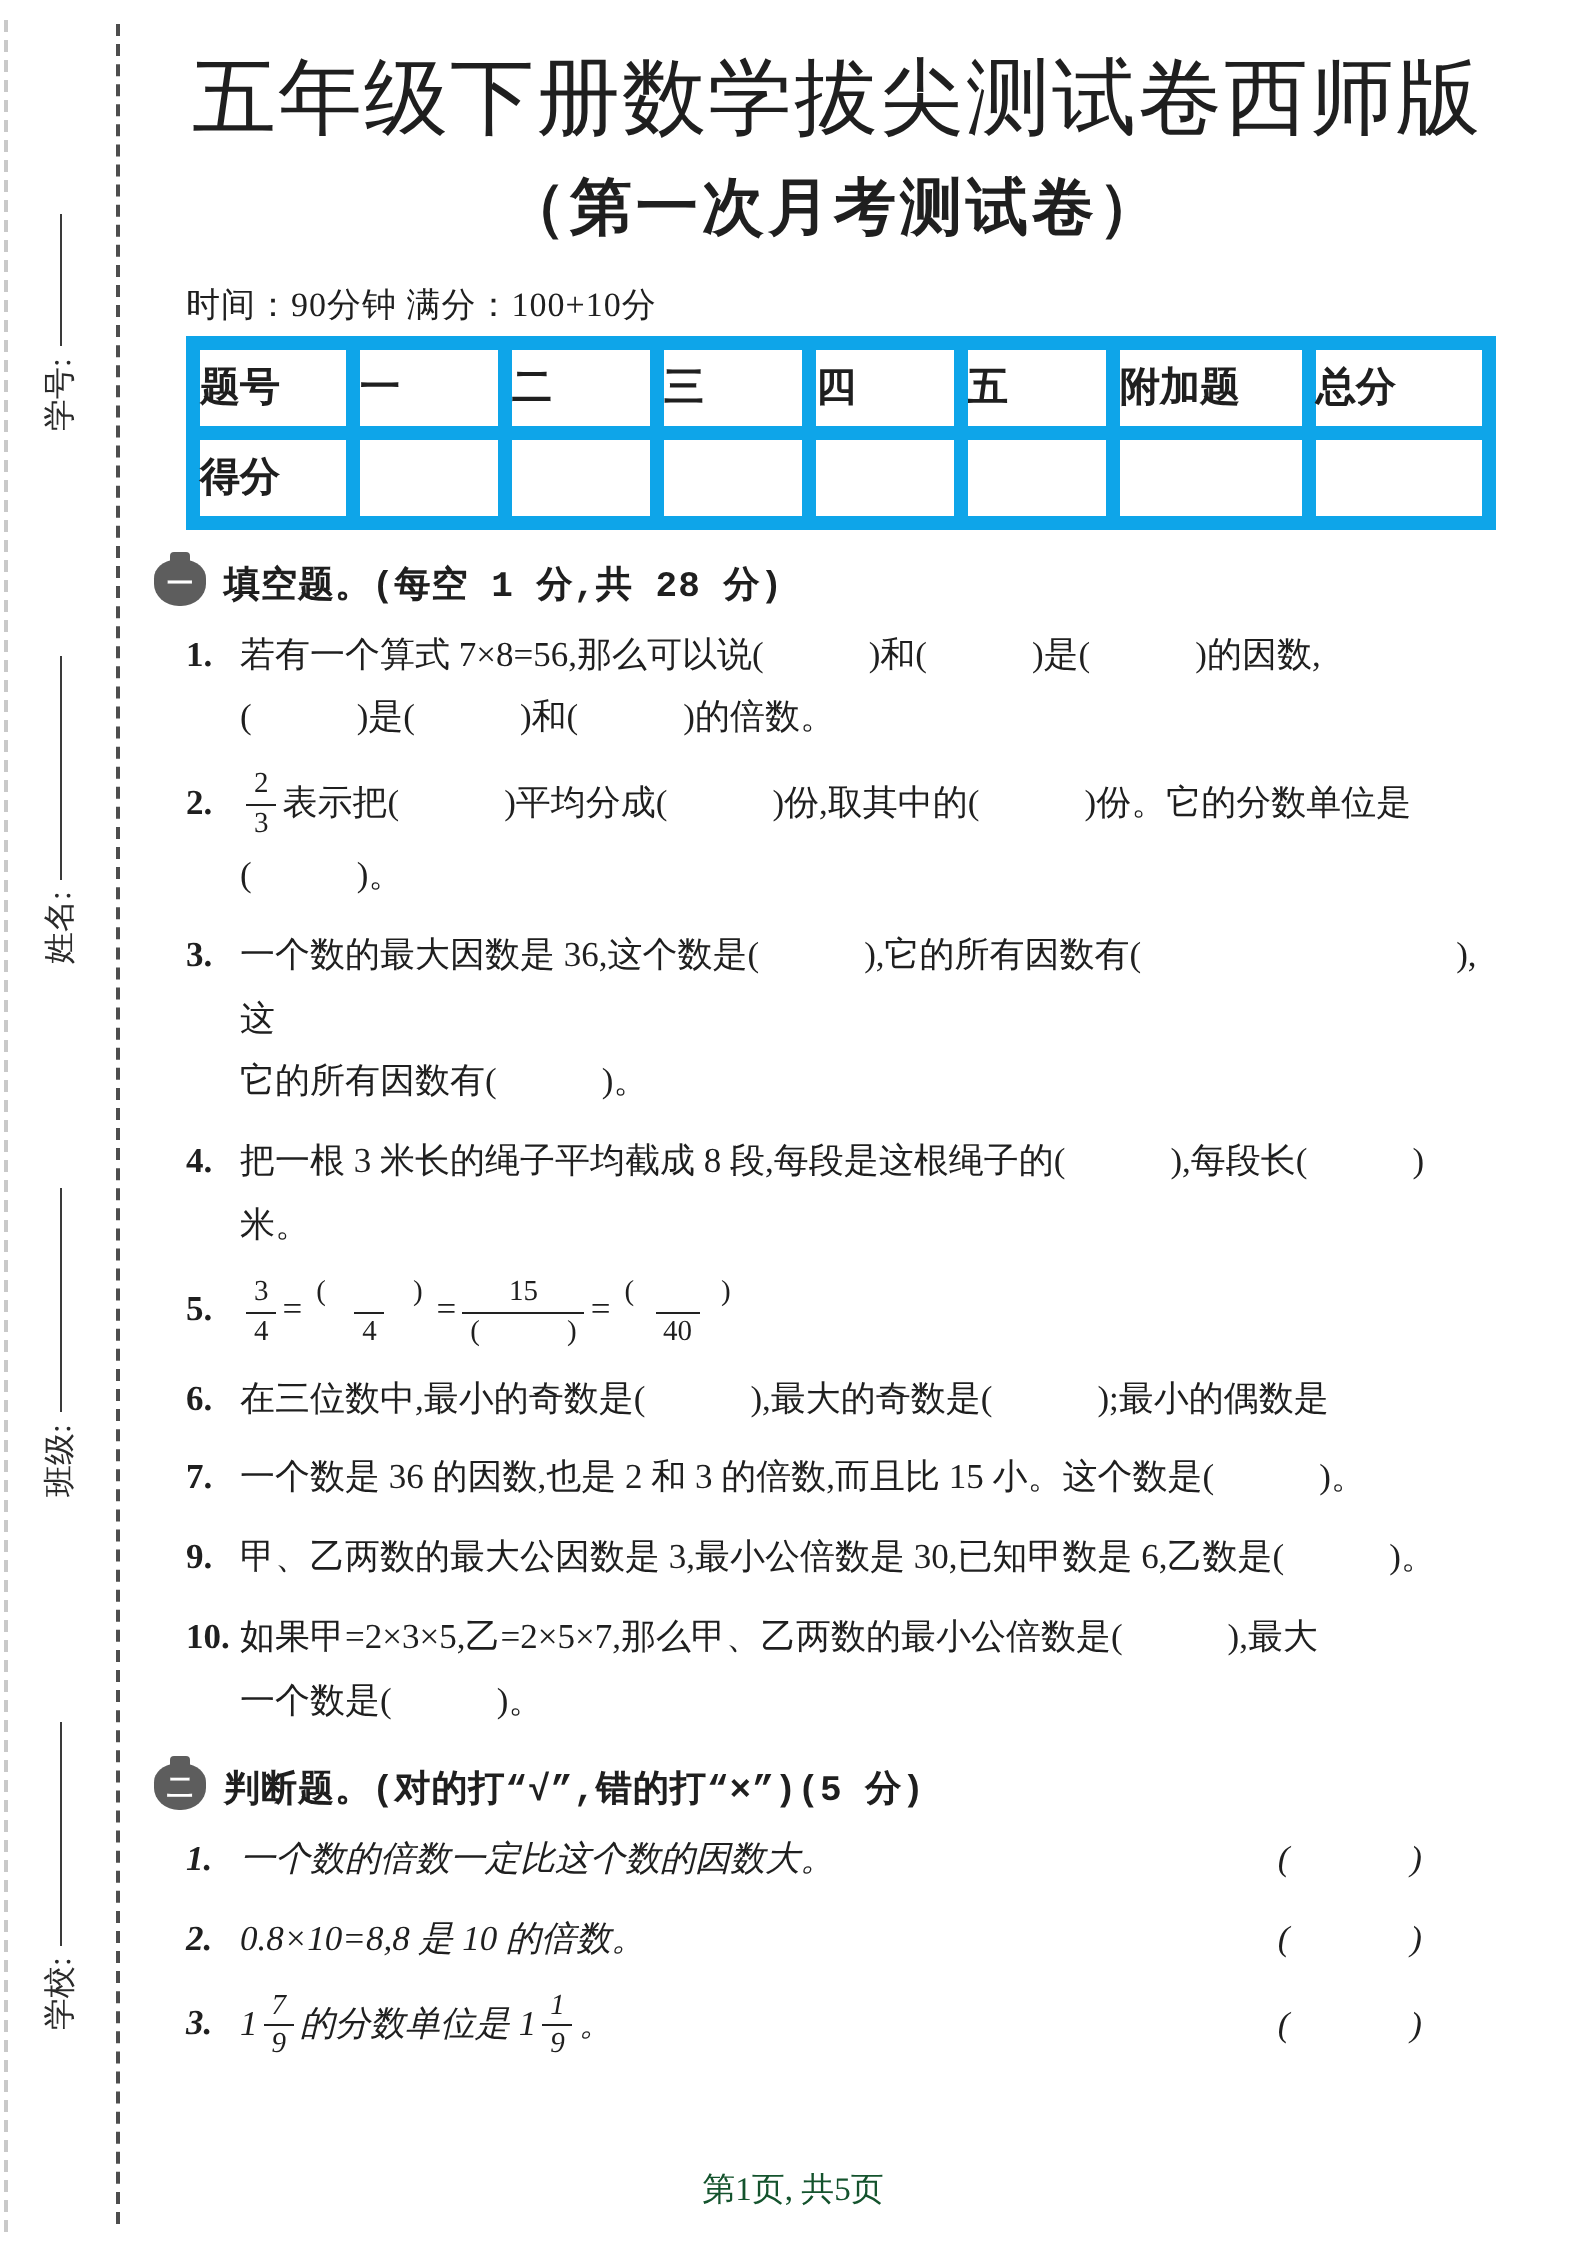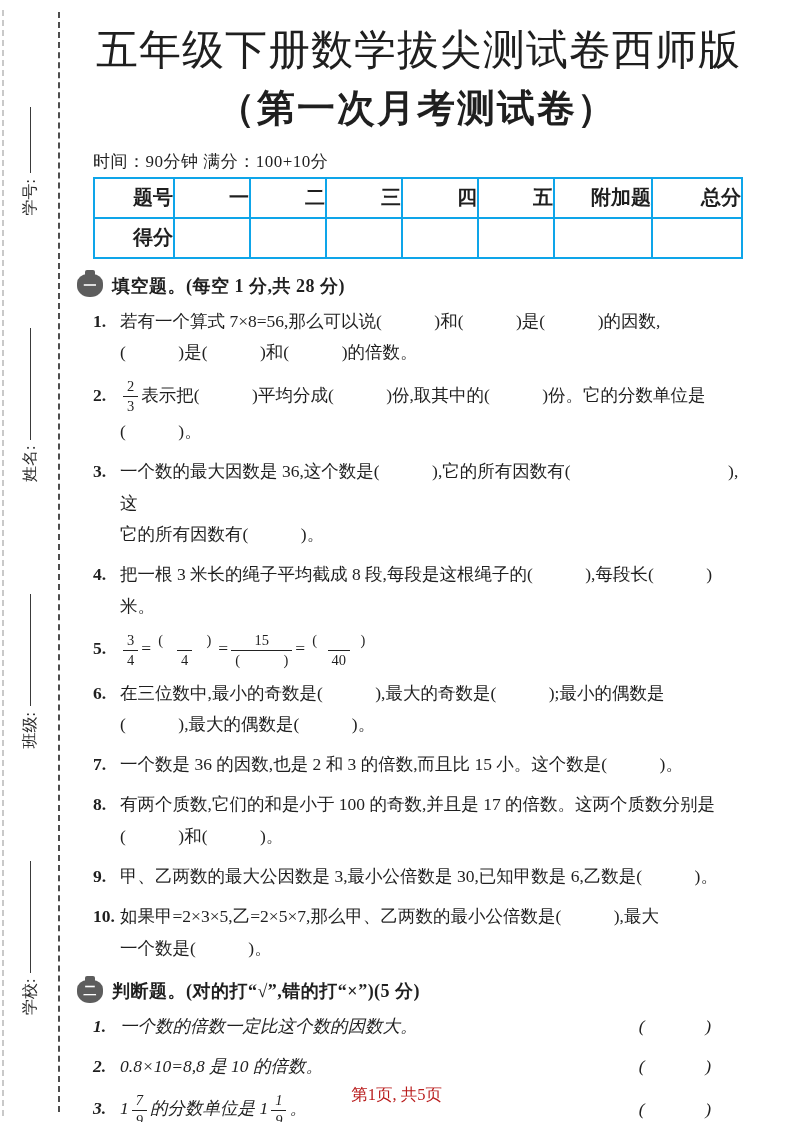--- a/index.html
+++ b/index.html
@@ -17,51 +17,51 @@
     position:absolute;width:1080px;height:44px;left:-510px;top:539px;
     transform:rotate(-90deg);display:flex;align-items:center;
     justify-content:space-around;padding:0 30px;box-sizing:border-box;
   }
   .sb-field{display:inline-flex;align-items:center;font-size:16px;color:#2a2a2a;white-space:nowrap;}
   .sb-line{display:inline-block;height:1px;border-bottom:1.6px solid #3a3a3a;margin-left:6px;width:112px;}
   .sb-line.short{width:66px;}
 
   .content{position:absolute;left:93px;top:18px;width:648px;}
   .title{font-size:42px;font-weight:400;text-align:right;letter-spacing:1px;margin:6px 0 4px 0;line-height:1.25;}
-  .subtitle{font-size:38px;font-weight:600;text-align:center;letter-spacing:2px;margin:6px 0 16px 0;}
+  .subtitle{font-size:31px;font-weight:600;text-align:center;letter-spacing:2px;margin:6px 0 16px 0;}
   .exam-info{text-align:left;font-size:17px;margin:0 0 4px 0;letter-spacing:.5px;}
 
   table.score{width:100%;border-collapse:collapse;table-layout:fixed;}
   table.score th,table.score td{
-    border:2px solid #0ea5e9;text-align:right;font-size:20px;font-weight:700;
+    border:7px solid #0ea5e9;text-align:left;font-size:20px;font-weight:700;
     height:38px;padding:0;font-family:"Liberation Serif","DejaVu Serif",serif;
   }
 
   .section-header{display:flex;align-items:center;gap:9px;margin:15px 0 6px -16px;}
   .badge{
     width:26px;height:23px;background:#5d5d5d;color:#fff;border-radius:40% 40% 48% 48%;
     display:flex;align-items:center;justify-content:center;
     font-size:13px;font-weight:700;position:relative;flex:0 0 auto;
     font-family:"Liberation Sans","DejaVu Sans",sans-serif;
   }
   .badge::before{content:"";position:absolute;top:-4px;left:8px;width:10px;height:5px;background:#5d5d5d;border-radius:2px 2px 0 0;}
-  .sec-title{font-family:Liberation Serif, serif;font-weight:700;font-size:18px;letter-spacing:.5px;}
+  .sec-title{font-family:Liberation Mono, monospace;font-weight:700;font-size:18px;letter-spacing:.5px;}
 
   .q{position:relative;padding-left:27px;font-size:17.5px;margin:8px 0;}
   .q-line{line-height:1.82;}
   .q-num{display:inline-block;min-width:27px;margin-left:-27px;font-weight:700;}
   .judge .q-line{display:flex;justify-content:space-between;align-items:center;font-style:italic;}
   .judge .answer{white-space:pre;margin-right:28px;letter-spacing:2px;}
 
   .frac{display:inline-flex;flex-direction:column;align-items:center;vertical-align:middle;
         font-size:14.5px;line-height:1.3;margin:0 3px;text-align:center;}
   .frac .fn{padding:0 4px;}
   .frac .fd{border-top:1.6px solid #222;padding:0 4px;}
 
-  .footer{position:absolute;left:0;right:0;bottom:16px;text-align:center;font-size:16.5px;color:#b91c1c;}
+  .footer{position:absolute;left:0;right:0;bottom:16px;text-align:center;font-size:16.5px;color:#14532d;}
 </style>
 </head>
 <body>
 
 <div class="page-edge"></div>
 <div class="seal-line"></div>
 
 <div class="sidebar-strip">
   <span class="sb-field">
     <span>学校:</span>
@@ -154,28 +154,23 @@
             </span><span>=</span><span class="frac">
               <span class="fn">15</span>
               <span class="fd">(　　　)</span>
             </span><span>=</span><span class="frac">
               <span class="fn">(　　　)</span>
               <span class="fd">40</span>
             </span></span></div>
       </div>
       <div class="q">
         <div class="q-line"><span><span class="q-num">6.</span><span>在三位数中,最小的奇数是(　　　),最大的奇数是(　　　);最小的偶数是</span></span></div>
-        <div class="q-line"><span><span>(　　　),最大的偶数是(　　　)。</span></span></div>
       </div>
       <div class="q">
         <div class="q-line"><span><span class="q-num">7.</span><span>一个数是 36 的因数,也是 2 和 3 的倍数,而且比 15 小。这个数是(　　　)。</span></span></div>
-      </div>
-      <div class="q">
-        <div class="q-line"><span><span class="q-num">8.</span><span>有两个质数,它们的和是小于 100 的奇数,并且是 17 的倍数。这两个质数分别是</span></span></div>
-        <div class="q-line"><span><span>(　　　)和(　　　)。</span></span></div>
       </div>
       <div class="q">
         <div class="q-line"><span><span class="q-num">9.</span><span>甲、乙两数的最大公因数是 3,最小公倍数是 30,已知甲数是 6,乙数是(　　　)。</span></span></div>
       </div>
       <div class="q">
         <div class="q-line"><span><span class="q-num">10.</span><span>如果甲=2×3×5,乙=2×5×7,那么甲、乙两数的最小公倍数是(　　　),最大</span></span></div>
         <div class="q-line"><span><span>一个数是(　　　)。</span></span></div>
       </div>
     </div>
 

